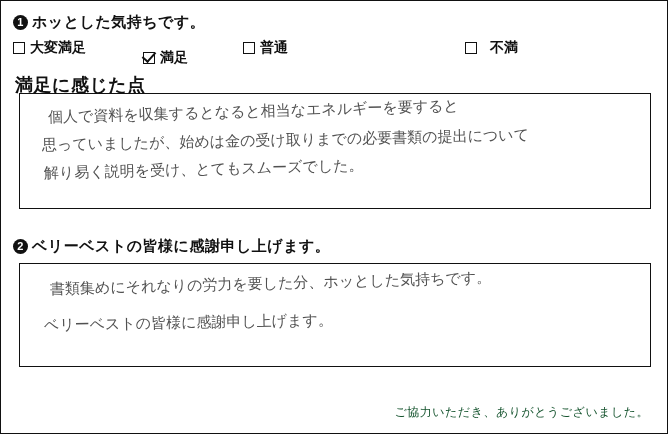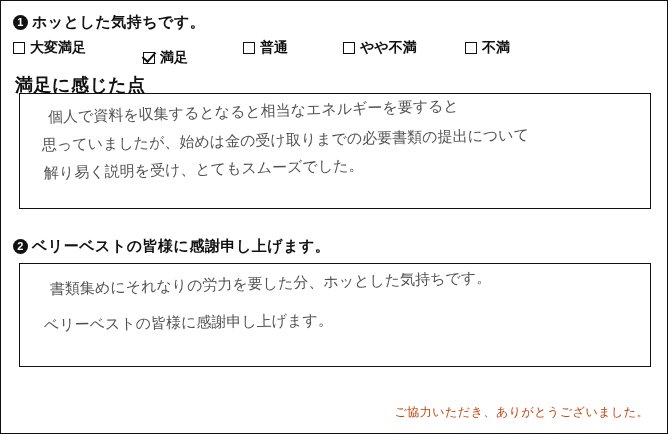--- a/index.html
+++ b/index.html
@@ -120,21 +120,21 @@
   .hand.m1 { left: 30px; top: 16px; transform: rotate(-1.5deg); }
   .hand.m2 { left: 24px; top: 52px; transform: rotate(-1.0deg); }
 
   
   #footer {
     position: absolute;
     right: 18px;
     bottom: 12px;
     font-size: 12px;
     letter-spacing: 0.5px;
-    color: #c2410c;
+    color: #14532d;
   }
 </style>
 </head>
 <body>
 
 <div id="sheet">
 
   <div class="q-line" id="q1">
     <span class="q-num">1</span>
     <span>ホッとした気持ちです。</span>
@@ -146,25 +146,21 @@
       <span>大変満足</span>
     </div>
     <div class="choice" style="left:130px; top:12px;">
       <span class="box checked"></span>
       <span>満足</span>
     </div>
     <div class="choice" style="left:230px; top:2px;">
       <span class="box"></span>
       <span>普通</span>
     </div>
-    <div class="choice" style="left:330px; top:2px;">
-      <span class="box"></span>
-      <span>やや不満</span>
-    </div>
-    <div class="choice" style="left:452px; top:2px;">
+    <div class="choice" style="left:452px; top:2px;gap:8px;">
       <span class="box"></span>
       <span>不満</span>
     </div>
   </div>
 
   <div id="sublabel">満足に感じた点</div>
 
   <div class="answer-box" id="answer1">
     <span class="hand l1">個人で資料を収集するとなると相当なエネルギーを要すると</span>
     <span class="hand l2">思っていましたが、始めは金の受け取りまでの必要書類の提出について</span>

